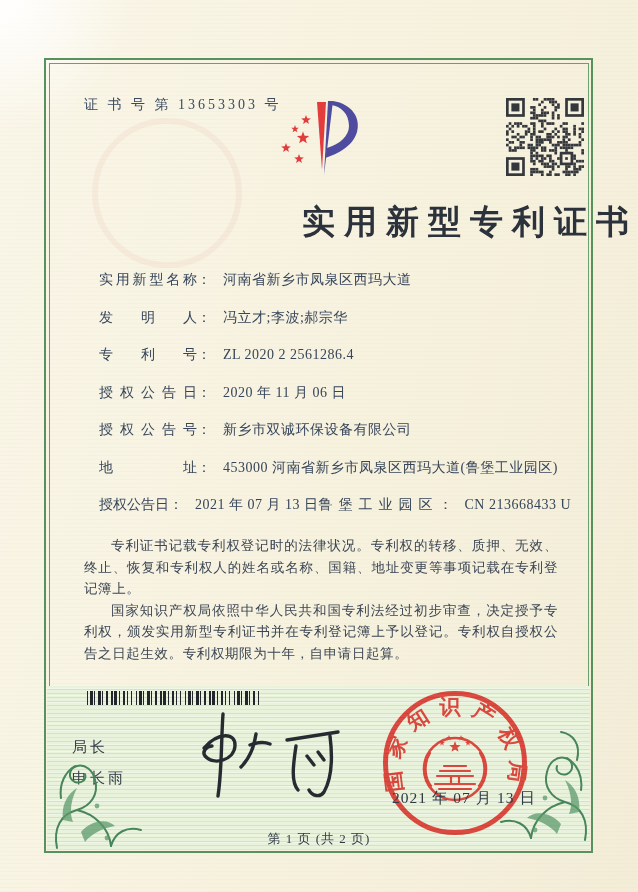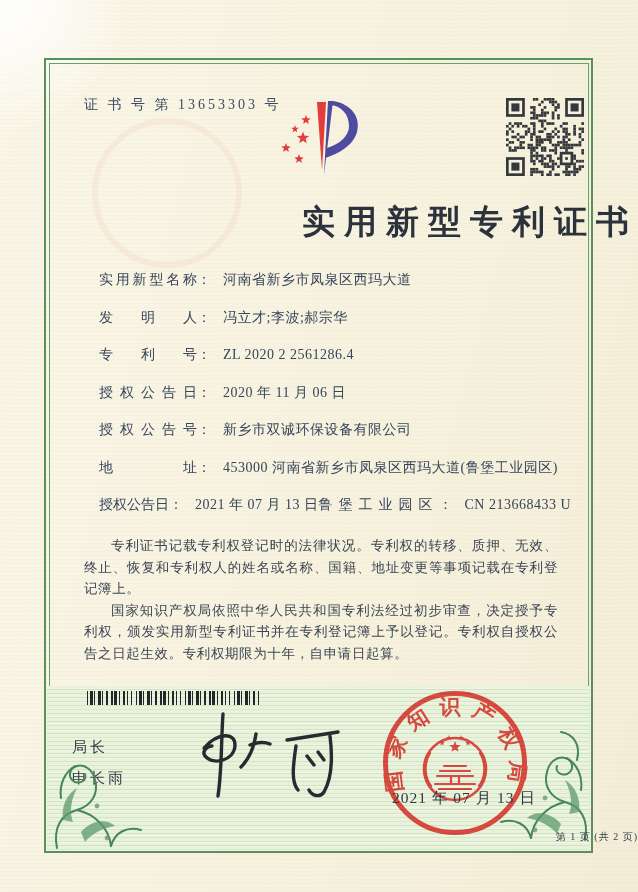--- a/index.html
+++ b/index.html
@@ -85,22 +85,22 @@
   
   .seal{ position:absolute; left:381px; top:689px; width:148px; height:148px; mix-blend-mode:multiply; opacity:.95;}
   .seal-date{
     position:absolute; left:392px; top:788px; font-size:15.5px; letter-spacing:1px;
     color:#2f3a45; z-index:5;
   }
   .ornament{ position:absolute; width:105px; height:112px; }
   .orn-left{ left:51px; top:738px; }
   .orn-right{ right:47px; top:730px; transform:scaleX(-1); }
   .page-info{
-    position:absolute; left:0; top:830px; width:100%; text-align:right;
-    font-size:10px; color:#333d49; letter-spacing:1px; z-index:4;
+    position:absolute; left:0; top:830px; width:100%; text-align:center;
+    font-size:13px; color:#333d49; letter-spacing:1px; z-index:4;
   }
   .back-note{
     position:absolute; left:0; top:900px; width:100%; text-align:center;
     font-size:13.5px; color:#3c4654; letter-spacing:3px;
   }
   svg text.sealtxt{ font-family:"Liberation Serif",serif; font-weight:700; }
 </style>
 </head>
 <body>
 

